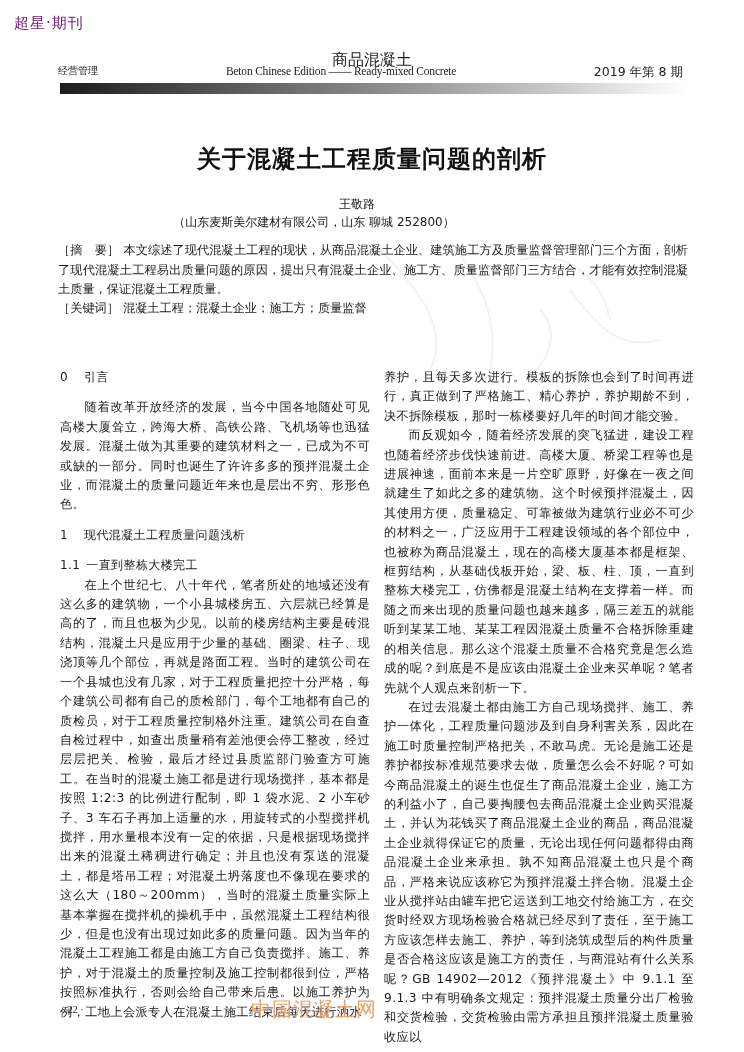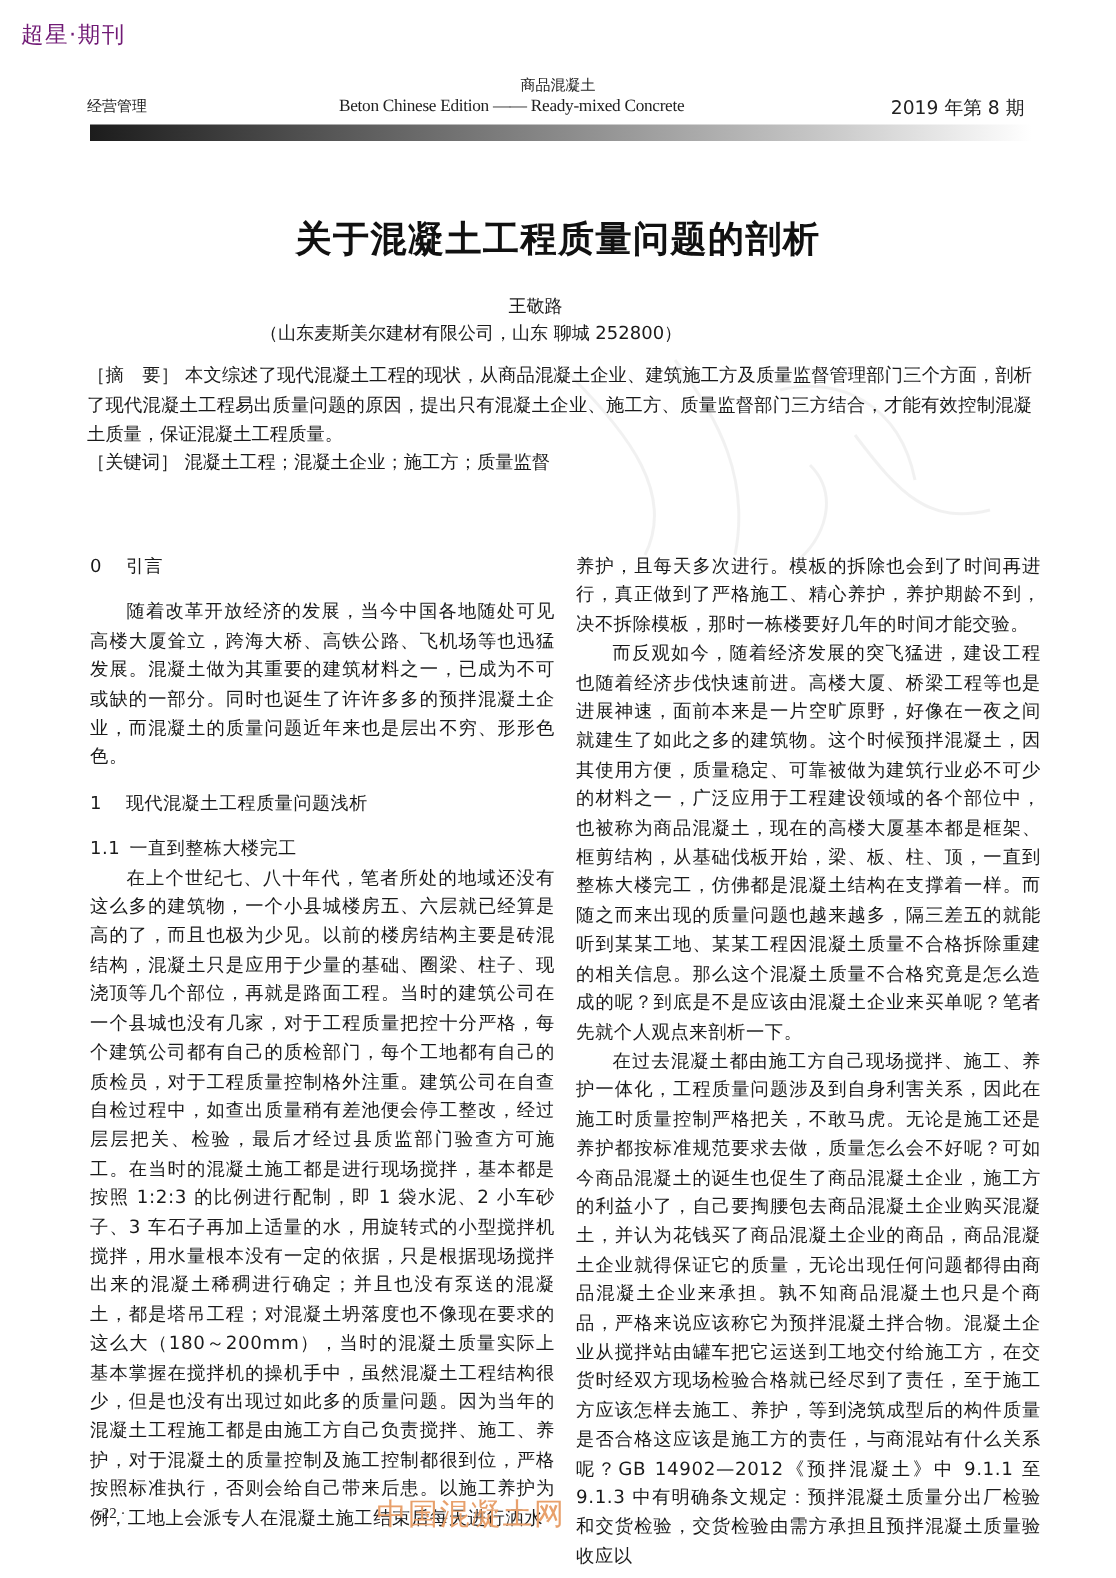--- a/index.html
+++ b/index.html
@@ -7,21 +7,21 @@
       width: 744px; height: 1052px; position: relative; overflow: hidden;
       font-family: "DejaVu Sans", "Liberation Sans", sans-serif;
       color: #1a1a1a;
     }
     .site-mark {
       position: absolute; left: 14px; top: 14px;
       font-size: 15px; color: #701a75; letter-spacing: 1px;
     }
     .journal-cn {
       position: absolute; left: 0; width: 744px; top: 50px; text-align: center;
-      font-size: 10px; color: #222;
+      font-size: 16px; color: #222;
     }
     .header-row {
       position: absolute; left: 58px; width: 625px; top: 64px; height: 16px;
       font-size: 12px; color: #222;
     }
     .header-row .sec { position: absolute; left: 0; top: 0; font-size: 10px; }
     .header-row .en {
       position: absolute; left: 168px; top: 1px; font-family: "Liberation Serif", serif;
       font-size: 11.5px; letter-spacing: -0.2px;
     }

